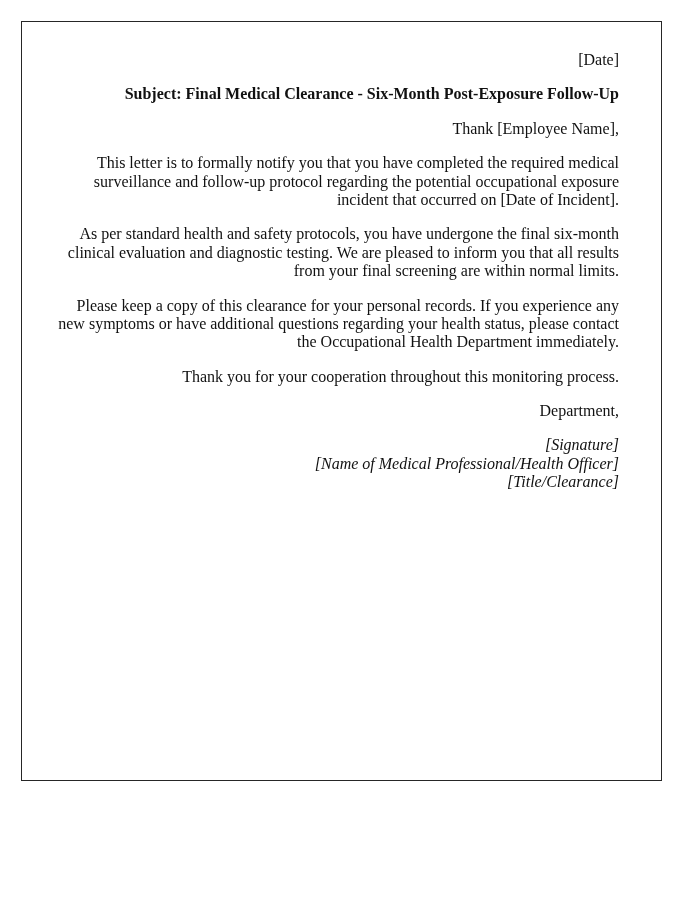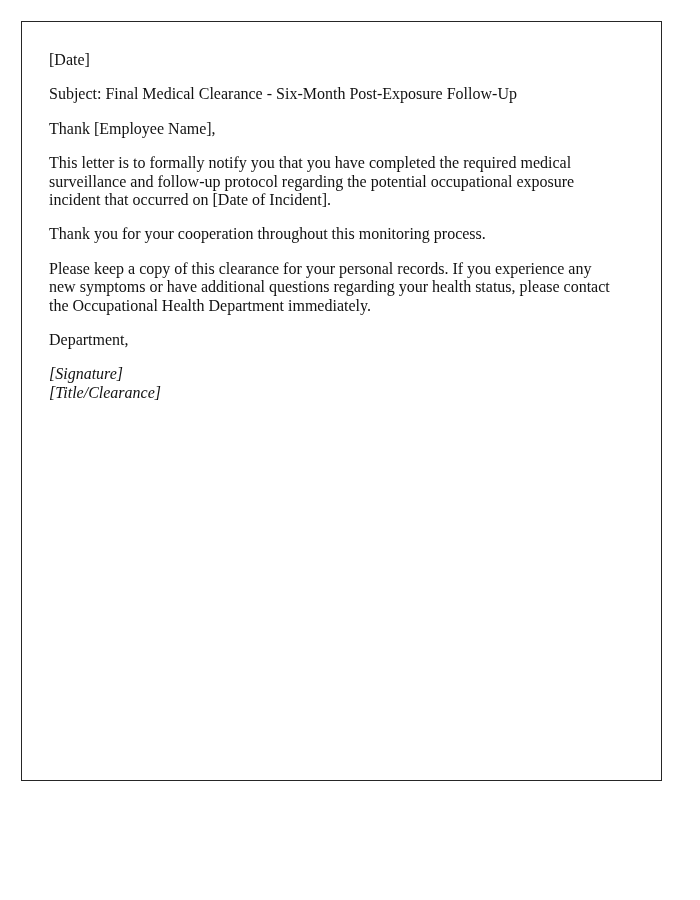--- a/index.html
+++ b/index.html
@@ -22,47 +22,49 @@
     left: 21px;
     top: 21px;
     width: 641px;
     height: 760px;
     border: 1.5px solid #262626;
     background: #ffffff;
     padding: 29px 30px 20px 27px;
     font-size: 16px;
     line-height: 1.15;
   }
-  .para { margin: 0 12px 16px 0; }
+  .para { margin: 0 12px 16px 0; text-align: right; }
   .para:last-child { margin-bottom: 0; font-style: italic; }
-  .subject { font-weight: normal; }
+  .subject { font-weight: bold; }
   .block-line { display: block; }
 </style>
 </head>
 <body>
 
 <div class="canvas">
   <div class="letter-frame">
 
     <p class="para">[Date]</p>
 
 
     <p class="para subject">Subject: Final Medical Clearance - Six-Month Post-Exposure Follow-Up</p>
 
     <p class="para">Thank [Employee Name],</p>
 
     <p class="para">This letter is to formally notify you that you have completed the required medical surveillance and follow-up protocol regarding the potential occupational exposure incident that occurred on [Date of Incident].</p>
 
+    <p class="para">As per standard health and safety protocols, you have undergone the final six-month clinical evaluation and diagnostic testing. We are pleased to inform you that all results from your final screening are within normal limits.</p>
 
 
+    <p class="para">Please keep a copy of this clearance for your personal records. If you experience any new symptoms or have additional questions regarding your health status, please contact the Occupational Health Department immediately.</p>
+
     <p class="para">Thank you for your cooperation throughout this monitoring process.</p>
-
-    <p class="para">Please keep a copy of this clearance for your personal records. If you experience any new symptoms or have additional questions regarding your health status, please contact the Occupational Health Department immediately.</p>
 
     <p class="para">Department,</p>
 
     <p class="para">
       <span class="block-line">[Signature]</span>
+      <span class="block-line">[Name of Medical Professional/Health Officer]</span>
       <span class="block-line">[Title/Clearance]</span>
     </p>
 
   </div>
 </div>
 
 </body></html>

